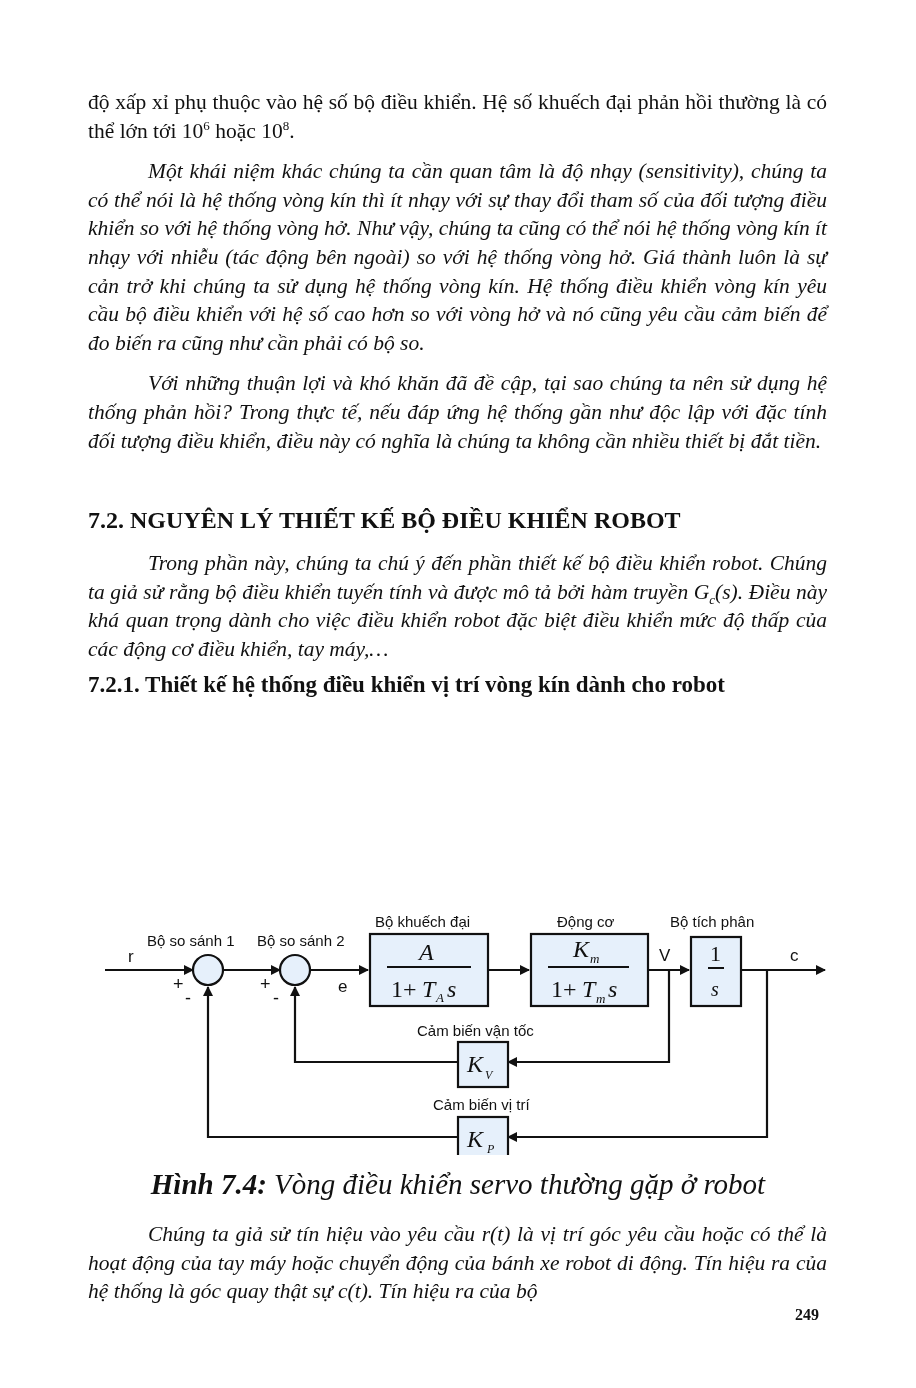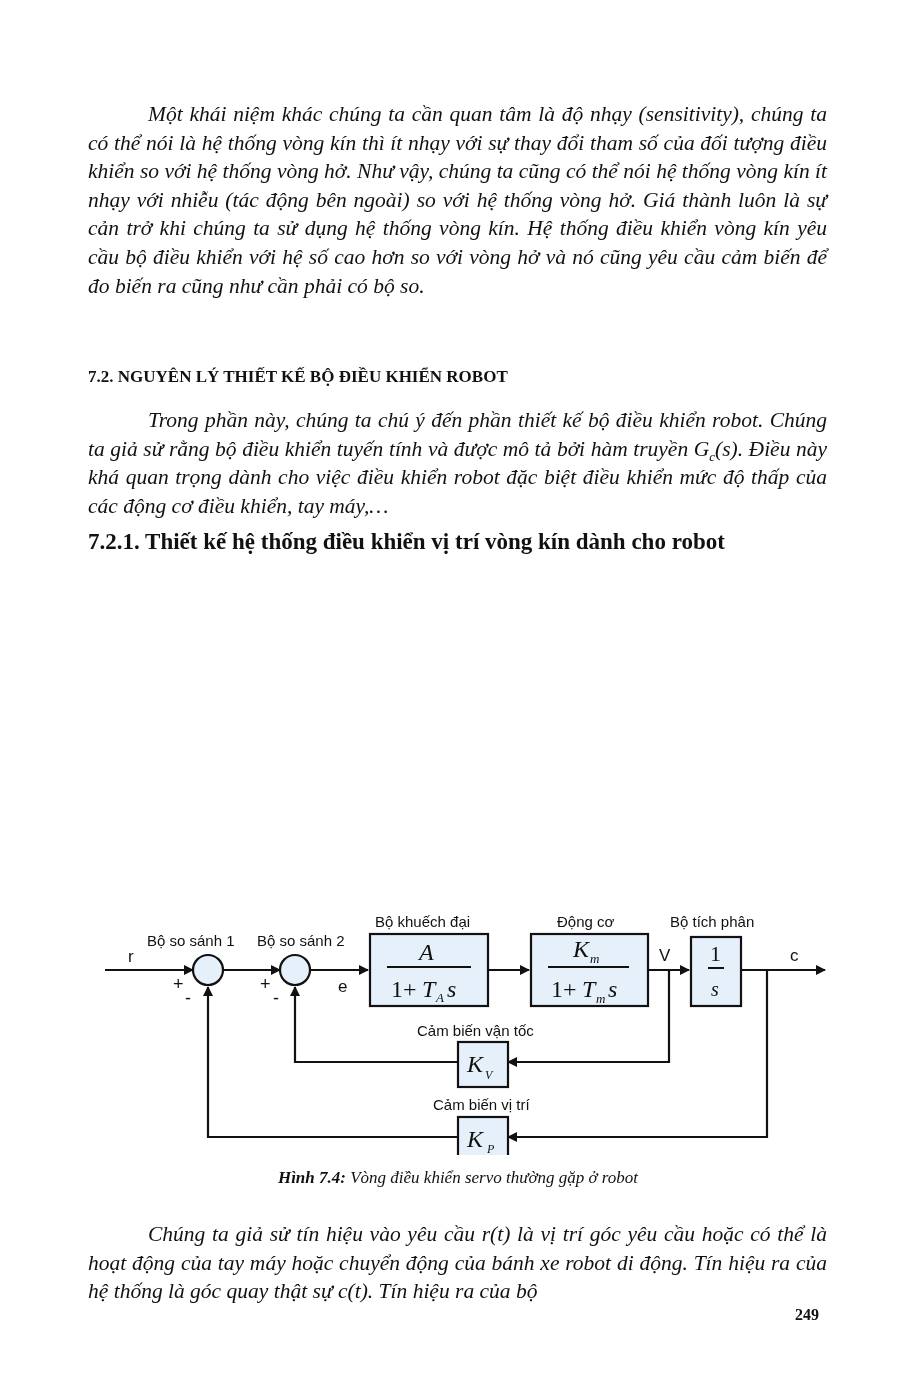--- a/index.html
+++ b/index.html
@@ -3,41 +3,43 @@
 <meta charset="utf-8">
 <style>
   html, body { margin:0; padding:0; background:#ffffff; }
   body { width:916px; height:1388px; position:relative; overflow:hidden;
          font-family:"Liberation Serif", "DejaVu Serif", serif; color:#111; }
   .page { position:absolute; left:88px; top:88px; width:739px; }
   p.body { margin:0; font-size:21.5px; line-height:28.6px; text-align:justify; }
   p.indent { text-indent:60px;font-style:italic; }
   .gap-sm { height:12px; }
   .gap-lg { height:50px; }
-  h2.sec { margin:0; font-size:17px; font-weight:bold; line-height:30px; }
+  h2.sec { margin:0; font-size:24px; font-weight:bold; line-height:30px; }
   h3.sub { margin:6px 0 4px 0; font-size:23px; font-weight:bold; line-height:30px; }
   sup { font-size:13px; line-height:0; }
   sub.small { font-size:13px; line-height:0; }
   .diagram { position:absolute; left:95px; top:905px; width:745px; height:250px; }
   .caption { position:absolute; left:0; width:916px; top:1168px; text-align:center;
-             font-size:17px; font-style:italic; }
+             font-size:29px; font-style:italic; }
   .caption b { font-weight:bold; }
   .after { position:absolute; left:88px; top:1208px; width:739px;margin-top:12px; }
   .pagenum { position:absolute; left:795px; top:1306px; font-size:16px; font-weight:bold; }
   svg text.lbl { font-family:"Liberation Sans", "DejaVu Sans", sans-serif; font-size:15px; fill:#111; }
   svg text.math { font-family:"Liberation Serif", "DejaVu Serif", serif; font-style:italic; fill:#111; }
   svg text.num { font-family:"Liberation Serif", "DejaVu Serif", serif; fill:#111; }
 </style>
 </head>
 <body>
 
 <div class="page">
+  <p class="body"><span>độ xấp xỉ phụ thuộc vào hệ số bộ điều khiển. Hệ số khuếch đại phản hồi thường là có thể lớn tới 10</span><sup>6</sup><span> hoặc 10</span><sup>8</sup><span>.</span></p>
   <div class="gap-sm"></div>
   <p class="body indent">Một khái niệm khác chúng ta cần quan tâm là độ nhạy (sensitivity), chúng ta có thể nói là hệ thống vòng kín thì ít nhạy với sự thay đổi tham số của đối tượng điều khiển so với hệ thống vòng hở. Như vậy, chúng ta cũng có thể nói hệ thống vòng kín ít nhạy với nhiễu (tác động bên ngoài) so với hệ thống vòng hở. Giá thành luôn là sự cản trở khi chúng ta sử dụng hệ thống vòng kín. Hệ thống điều khiển vòng kín yêu cầu bộ điều khiển với hệ số cao hơn so với vòng hở và nó cũng yêu cầu cảm biến để đo biến ra cũng như cần phải có bộ so.</p>
   <div class="gap-sm"></div>
+  <p class="body indent">Với những thuận lợi và khó khăn đã đề cập, tại sao chúng ta nên sử dụng hệ thống phản hồi? Trong thực tế, nếu đáp ứng hệ thống gần như độc lập với đặc tính đối tượng điều khiển, điều này có nghĩa là chúng ta không cần nhiều thiết bị đắt tiền.</p>
   <div class="gap-lg"></div>
   <h2 class="sec">7.2. NGUYÊN LÝ THIẾT KẾ BỘ ĐIỀU KHIỂN ROBOT</h2>
   <p class="body indent" style="margin-top:14px;"><span>Trong phần này, chúng ta chú ý đến phần thiết kế bộ điều khiển robot. Chúng ta giả sử rằng bộ điều khiển tuyến tính và được mô tả bởi hàm truyền G</span><sub class="small">c</sub><span>(s). Điều này khá quan trọng dành cho việc điều khiển robot đặc biệt điều khiển mức độ thấp của các động cơ điều khiển, tay máy,…</span></p>
   <h3 class="sub">7.2.1. Thiết kế hệ thống điều khiển vị trí vòng kín dành cho robot</h3>
 </div>
 
 <div class="diagram">
   <svg width="745" height="250" viewBox="0 0 745 250" xmlns="http://www.w3.org/2000/svg">
     <defs>
       <marker id="arr" markerWidth="10" markerHeight="10" refX="9" refY="5" orient="auto" markerUnits="userSpaceOnUse">

